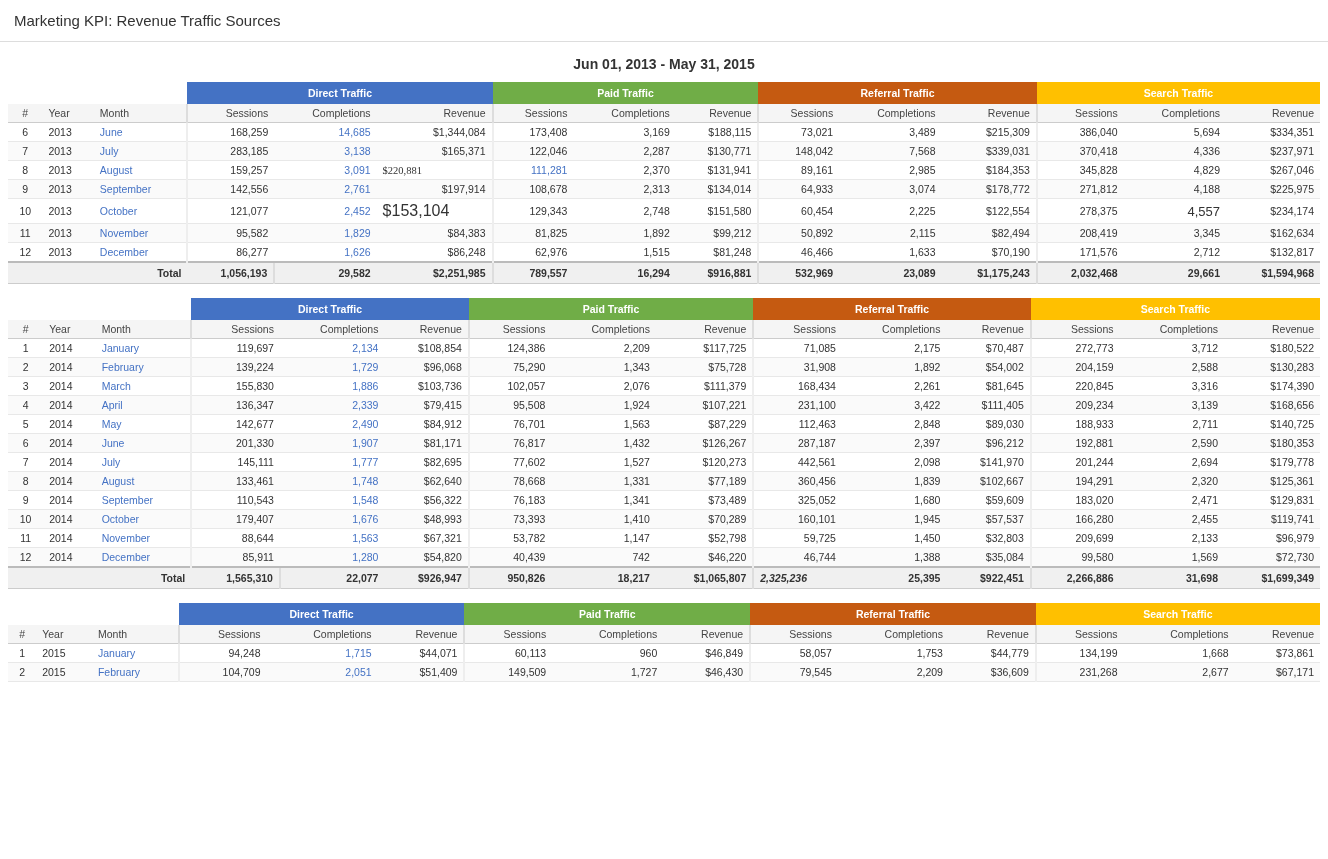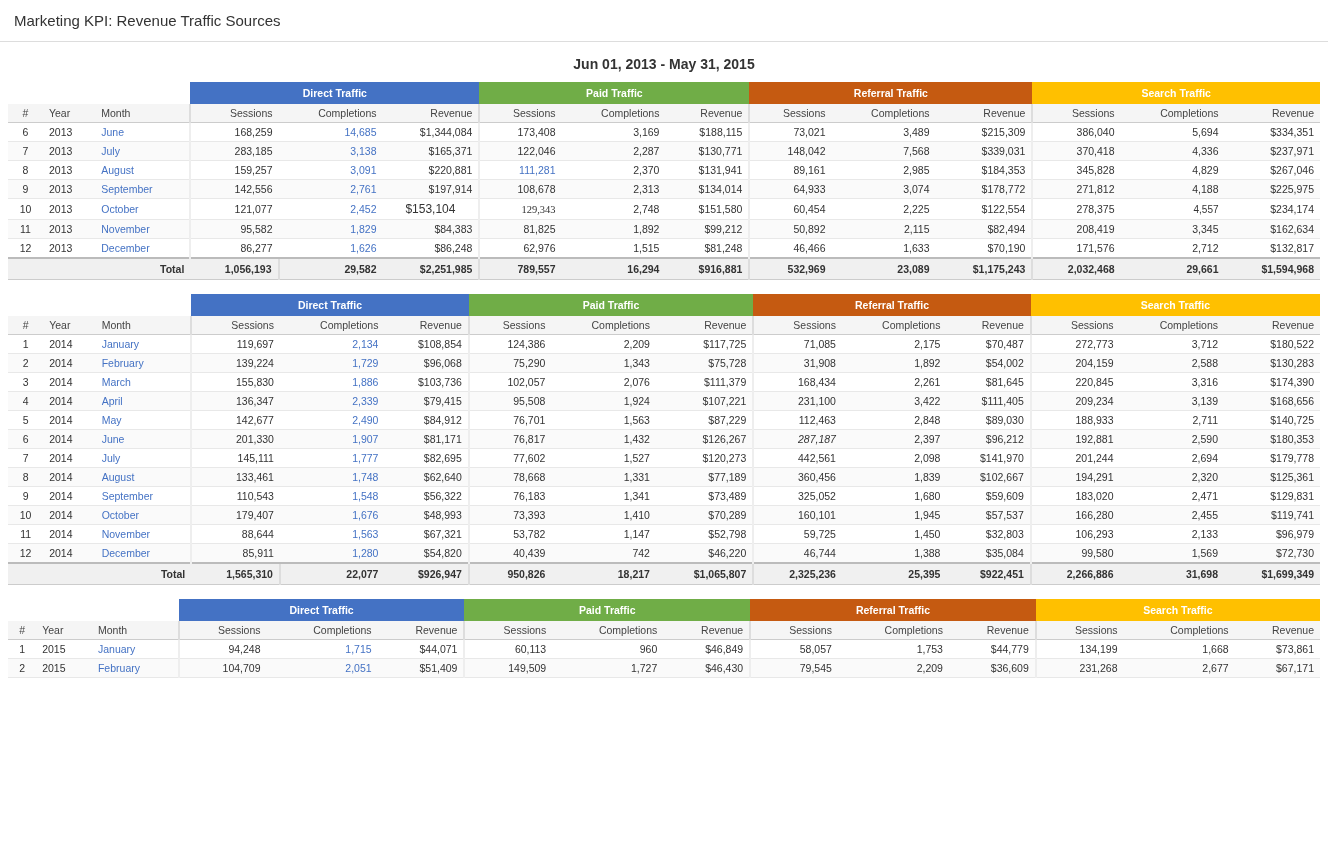--- a/index.html
+++ b/index.html
@@ -85,21 +85,21 @@
               <td style="padding: 3px 6px; border-bottom: 1px solid rgb(232, 232, 232); text-align: right; font-size: 10.5px; border-left: 2px solid rgb(238, 238, 238);">370,418</td>
               <td style="padding: 3px 6px; border-bottom: 1px solid rgb(232, 232, 232); text-align: right; font-size: 10.5px;">4,336</td>
               <td style="padding: 3px 6px; border-bottom: 1px solid rgb(232, 232, 232); text-align: right; font-size: 10.5px;">$237,971</td>
             </tr>
             <tr>
               <td style="padding: 3px 6px; border-bottom: 1px solid rgb(232, 232, 232); text-align: center; font-size: 10.5px;">8</td>
               <td style="padding: 3px 6px; border-bottom: 1px solid rgb(232, 232, 232); text-align: left; font-size: 10.5px;">2013</td>
               <td style="padding: 3px 6px; border-bottom: 1px solid rgb(232, 232, 232); text-align: left; font-size: 10.5px;"><a href="#" style="color: rgb(68, 114, 196); text-decoration: none;">August</a></td>
               <td style="padding: 3px 6px; border-bottom: 1px solid rgb(232, 232, 232); text-align: right; font-size: 10.5px; border-left: 2px solid rgb(238, 238, 238);">159,257</td>
               <td style="padding: 3px 6px; border-bottom: 1px solid rgb(232, 232, 232); text-align: right; font-size: 10.5px; color: rgb(68, 114, 196);">3,091</td>
-              <td style="padding: 3px 6px; border-bottom: 1px solid rgb(232, 232, 232); text-align: right; font-size: 10.5px;">$220,881</td>
+              <td style="padding: 3px 6px; border-bottom: 1px solid rgb(232, 232, 232); text-align: left; font-size: 10.5px; font-family: Liberation Serif, serif;">$220,881</td>
               <td style="padding: 3px 6px; border-bottom: 1px solid rgb(232, 232, 232); text-align: right; font-size: 10.5px; border-left: 2px solid rgb(238, 238, 238); color: rgb(68, 114, 196);">111,281</td>
               <td style="padding: 3px 6px; border-bottom: 1px solid rgb(232, 232, 232); text-align: right; font-size: 10.5px;">2,370</td>
               <td style="padding: 3px 6px; border-bottom: 1px solid rgb(232, 232, 232); text-align: right; font-size: 10.5px;">$131,941</td>
               <td style="padding: 3px 6px; border-bottom: 1px solid rgb(232, 232, 232); text-align: right; font-size: 10.5px; border-left: 2px solid rgb(238, 238, 238);">89,161</td>
               <td style="padding: 3px 6px; border-bottom: 1px solid rgb(232, 232, 232); text-align: right; font-size: 10.5px;">2,985</td>
               <td style="padding: 3px 6px; border-bottom: 1px solid rgb(232, 232, 232); text-align: right; font-size: 10.5px;">$184,353</td>
               <td style="padding: 3px 6px; border-bottom: 1px solid rgb(232, 232, 232); text-align: right; font-size: 10.5px; border-left: 2px solid rgb(238, 238, 238);">345,828</td>
               <td style="padding: 3px 6px; border-bottom: 1px solid rgb(232, 232, 232); text-align: right; font-size: 10.5px;">4,829</td>
               <td style="padding: 3px 6px; border-bottom: 1px solid rgb(232, 232, 232); text-align: right; font-size: 10.5px;">$267,046</td>
             </tr>
@@ -119,29 +119,29 @@
               <td style="padding: 3px 6px; border-bottom: 1px solid rgb(232, 232, 232); text-align: right; font-size: 10.5px; border-left: 2px solid rgb(238, 238, 238);">271,812</td>
               <td style="padding: 3px 6px; border-bottom: 1px solid rgb(232, 232, 232); text-align: right; font-size: 10.5px;">4,188</td>
               <td style="padding: 3px 6px; border-bottom: 1px solid rgb(232, 232, 232); text-align: right; font-size: 10.5px;">$225,975</td>
             </tr>
             <tr>
               <td style="padding: 3px 6px; border-bottom: 1px solid rgb(232, 232, 232); text-align: center; font-size: 10.5px;">10</td>
               <td style="padding: 3px 6px; border-bottom: 1px solid rgb(232, 232, 232); text-align: left; font-size: 10.5px;">2013</td>
               <td style="padding: 3px 6px; border-bottom: 1px solid rgb(232, 232, 232); text-align: left; font-size: 10.5px;"><a href="#" style="color: rgb(68, 114, 196); text-decoration: none;">October</a></td>
               <td style="padding: 3px 6px; border-bottom: 1px solid rgb(232, 232, 232); text-align: right; font-size: 10.5px; border-left: 2px solid rgb(238, 238, 238);">121,077</td>
               <td style="padding: 3px 6px; border-bottom: 1px solid rgb(232, 232, 232); text-align: right; font-size: 10.5px; color: rgb(68, 114, 196);">2,452</td>
-              <td style="padding: 3px 6px; border-bottom: 1px solid rgb(232, 232, 232); text-align: center; font-size: 12px;">$153,104</td>
-              <td style="padding: 3px 6px; border-bottom: 1px solid rgb(232, 232, 232); text-align: right; font-size: 10.5px; border-left: 2px solid rgb(238, 238, 238); font-family: Liberation Serif, serif;">129,343</td>
+              <td style="padding: 3px 6px; border-bottom: 1px solid rgb(232, 232, 232); text-align: left; font-size: 16px;">$153,104</td>
+              <td style="padding: 3px 6px; border-bottom: 1px solid rgb(232, 232, 232); text-align: right; font-size: 10.5px; border-left: 2px solid rgb(238, 238, 238);">129,343</td>
               <td style="padding: 3px 6px; border-bottom: 1px solid rgb(232, 232, 232); text-align: right; font-size: 10.5px;">2,748</td>
               <td style="padding: 3px 6px; border-bottom: 1px solid rgb(232, 232, 232); text-align: right; font-size: 10.5px;">$151,580</td>
               <td style="padding: 3px 6px; border-bottom: 1px solid rgb(232, 232, 232); text-align: right; font-size: 10.5px; border-left: 2px solid rgb(238, 238, 238);">60,454</td>
               <td style="padding: 3px 6px; border-bottom: 1px solid rgb(232, 232, 232); text-align: right; font-size: 10.5px;">2,225</td>
               <td style="padding: 3px 6px; border-bottom: 1px solid rgb(232, 232, 232); text-align: right; font-size: 10.5px;">$122,554</td>
               <td style="padding: 3px 6px; border-bottom: 1px solid rgb(232, 232, 232); text-align: right; font-size: 10.5px; border-left: 2px solid rgb(238, 238, 238);">278,375</td>
-              <td style="padding: 3px 6px; border-bottom: 1px solid rgb(232, 232, 232); text-align: right; font-size: 10px;">4,557</td>
+              <td style="padding: 3px 6px; border-bottom: 1px solid rgb(232, 232, 232); text-align: right; font-size: 13px;">4,557</td>
               <td style="padding: 3px 6px; border-bottom: 1px solid rgb(232, 232, 232); text-align: right; font-size: 10.5px;">$234,174</td>
             </tr>
             <tr style="background: rgb(250, 250, 250);">
               <td style="padding: 3px 6px; border-bottom: 1px solid rgb(232, 232, 232); text-align: center; font-size: 10.5px;">11</td>
               <td style="padding: 3px 6px; border-bottom: 1px solid rgb(232, 232, 232); text-align: left; font-size: 10.5px;">2013</td>
               <td style="padding: 3px 6px; border-bottom: 1px solid rgb(232, 232, 232); text-align: left; font-size: 10.5px;"><a href="#" style="color: rgb(68, 114, 196); text-decoration: none;">November</a></td>
               <td style="padding: 3px 6px; border-bottom: 1px solid rgb(232, 232, 232); text-align: right; font-size: 10.5px; border-left: 2px solid rgb(238, 238, 238);">95,582</td>
               <td style="padding: 3px 6px; border-bottom: 1px solid rgb(232, 232, 232); text-align: right; font-size: 10.5px; color: rgb(68, 114, 196);">1,829</td>
               <td style="padding: 3px 6px; border-bottom: 1px solid rgb(232, 232, 232); text-align: right; font-size: 10.5px;">$84,383</td>
               <td style="padding: 3px 6px; border-bottom: 1px solid rgb(232, 232, 232); text-align: right; font-size: 10.5px; border-left: 2px solid rgb(238, 238, 238);">81,825</td>
@@ -307,21 +307,21 @@
             <tr style="background: rgb(250, 250, 250);">
               <td style="padding: 3px 6px; border-bottom: 1px solid rgb(232, 232, 232); text-align: center; font-size: 10.5px;">6</td>
               <td style="padding: 3px 6px; border-bottom: 1px solid rgb(232, 232, 232); text-align: left; font-size: 10.5px;">2014</td>
               <td style="padding: 3px 6px; border-bottom: 1px solid rgb(232, 232, 232); text-align: left; font-size: 10.5px;"><a href="#" style="color: rgb(68, 114, 196); text-decoration: none;">June</a></td>
               <td style="padding: 3px 6px; border-bottom: 1px solid rgb(232, 232, 232); text-align: right; font-size: 10.5px; border-left: 2px solid rgb(238, 238, 238);">201,330</td>
               <td style="padding: 3px 6px; border-bottom: 1px solid rgb(232, 232, 232); text-align: right; font-size: 10.5px; color: rgb(68, 114, 196);">1,907</td>
               <td style="padding: 3px 6px; border-bottom: 1px solid rgb(232, 232, 232); text-align: right; font-size: 10.5px;">$81,171</td>
               <td style="padding: 3px 6px; border-bottom: 1px solid rgb(232, 232, 232); text-align: right; font-size: 10.5px; border-left: 2px solid rgb(238, 238, 238);">76,817</td>
               <td style="padding: 3px 6px; border-bottom: 1px solid rgb(232, 232, 232); text-align: right; font-size: 10.5px;">1,432</td>
               <td style="padding: 3px 6px; border-bottom: 1px solid rgb(232, 232, 232); text-align: right; font-size: 10.5px;">$126,267</td>
-              <td style="padding: 3px 6px; border-bottom: 1px solid rgb(232, 232, 232); text-align: right; font-size: 10.5px; border-left: 2px solid rgb(238, 238, 238); font-style: italic;">287,187</td>
+              <td style="padding: 3px 6px; border-bottom: 1px solid rgb(232, 232, 232); text-align: right; font-size: 10.5px; border-left: 2px solid rgb(238, 238, 238);">287,187</td>
               <td style="padding: 3px 6px; border-bottom: 1px solid rgb(232, 232, 232); text-align: right; font-size: 10.5px;">2,397</td>
               <td style="padding: 3px 6px; border-bottom: 1px solid rgb(232, 232, 232); text-align: right; font-size: 10.5px;">$96,212</td>
               <td style="padding: 3px 6px; border-bottom: 1px solid rgb(232, 232, 232); text-align: right; font-size: 10.5px; border-left: 2px solid rgb(238, 238, 238);">192,881</td>
               <td style="padding: 3px 6px; border-bottom: 1px solid rgb(232, 232, 232); text-align: right; font-size: 10.5px;">2,590</td>
               <td style="padding: 3px 6px; border-bottom: 1px solid rgb(232, 232, 232); text-align: right; font-size: 10.5px;">$180,353</td>
             </tr>
             <tr>
               <td style="padding: 3px 6px; border-bottom: 1px solid rgb(232, 232, 232); text-align: center; font-size: 10.5px;">7</td>
               <td style="padding: 3px 6px; border-bottom: 1px solid rgb(232, 232, 232); text-align: left; font-size: 10.5px;">2014</td>
               <td style="padding: 3px 6px; border-bottom: 1px solid rgb(232, 232, 232); text-align: left; font-size: 10.5px;"><a href="#" style="color: rgb(68, 114, 196); text-decoration: none;">July</a></td>
@@ -395,21 +395,21 @@
               <td style="padding: 3px 6px; border-bottom: 1px solid rgb(232, 232, 232); text-align: left; font-size: 10.5px;"><a href="#" style="color: rgb(68, 114, 196); text-decoration: none;">November</a></td>
               <td style="padding: 3px 6px; border-bottom: 1px solid rgb(232, 232, 232); text-align: right; font-size: 10.5px; border-left: 2px solid rgb(238, 238, 238);">88,644</td>
               <td style="padding: 3px 6px; border-bottom: 1px solid rgb(232, 232, 232); text-align: right; font-size: 10.5px; color: rgb(68, 114, 196);">1,563</td>
               <td style="padding: 3px 6px; border-bottom: 1px solid rgb(232, 232, 232); text-align: right; font-size: 10.5px;">$67,321</td>
               <td style="padding: 3px 6px; border-bottom: 1px solid rgb(232, 232, 232); text-align: right; font-size: 10.5px; border-left: 2px solid rgb(238, 238, 238);">53,782</td>
               <td style="padding: 3px 6px; border-bottom: 1px solid rgb(232, 232, 232); text-align: right; font-size: 10.5px;">1,147</td>
               <td style="padding: 3px 6px; border-bottom: 1px solid rgb(232, 232, 232); text-align: right; font-size: 10.5px;">$52,798</td>
               <td style="padding: 3px 6px; border-bottom: 1px solid rgb(232, 232, 232); text-align: right; font-size: 10.5px; border-left: 2px solid rgb(238, 238, 238);">59,725</td>
               <td style="padding: 3px 6px; border-bottom: 1px solid rgb(232, 232, 232); text-align: right; font-size: 10.5px;">1,450</td>
               <td style="padding: 3px 6px; border-bottom: 1px solid rgb(232, 232, 232); text-align: right; font-size: 10.5px;">$32,803</td>
-              <td style="padding: 3px 6px; border-bottom: 1px solid rgb(232, 232, 232); text-align: right; font-size: 10.5px; border-left: 2px solid rgb(238, 238, 238);">106,293</td>
+              <td style="padding: 3px 6px; border-bottom: 1px solid rgb(232, 232, 232); text-align: right; font-size: 10.5px; border-left: 2px solid rgb(238, 238, 238);">209,699</td>
               <td style="padding: 3px 6px; border-bottom: 1px solid rgb(232, 232, 232); text-align: right; font-size: 10.5px;">2,133</td>
               <td style="padding: 3px 6px; border-bottom: 1px solid rgb(232, 232, 232); text-align: right; font-size: 10.5px;">$96,979</td>
             </tr>
             <tr style="background: rgb(250, 250, 250);">
               <td style="padding: 3px 6px; border-bottom: 1px solid rgb(232, 232, 232); text-align: center; font-size: 10.5px;">12</td>
               <td style="padding: 3px 6px; border-bottom: 1px solid rgb(232, 232, 232); text-align: left; font-size: 10.5px;">2014</td>
               <td style="padding: 3px 6px; border-bottom: 1px solid rgb(232, 232, 232); text-align: left; font-size: 10.5px;"><a href="#" style="color: rgb(68, 114, 196); text-decoration: none;">December</a></td>
               <td style="padding: 3px 6px; border-bottom: 1px solid rgb(232, 232, 232); text-align: right; font-size: 10.5px; border-left: 2px solid rgb(238, 238, 238);">85,911</td>
               <td style="padding: 3px 6px; border-bottom: 1px solid rgb(232, 232, 232); text-align: right; font-size: 10.5px; color: rgb(68, 114, 196);">1,280</td>
               <td style="padding: 3px 6px; border-bottom: 1px solid rgb(232, 232, 232); text-align: right; font-size: 10.5px;">$54,820</td>
@@ -425,21 +425,21 @@
             </tr>
             <tr style="background: rgb(240, 240, 240); font-weight: bold; border-top: 2px solid rgb(204, 204, 204);">
               <td colspan="2" style="padding: 4px 6px; text-align: right; font-size: 10.5px; border-top: 2px solid rgb(187, 187, 187); border-bottom: 1px solid rgb(204, 204, 204);"></td>
               <td style="padding: 4px 6px; text-align: right; font-size: 10.5px; border-top: 2px solid rgb(187, 187, 187); border-bottom: 1px solid rgb(204, 204, 204);">Total</td>
               <td style="padding: 4px 6px; text-align: right; font-size: 10.5px; border-top: 2px solid rgb(187, 187, 187); border-bottom: 1px solid rgb(204, 204, 204);">1,565,310</td>
               <td style="padding: 4px 6px; text-align: right; font-size: 10.5px; border-top: 2px solid rgb(187, 187, 187); border-bottom: 1px solid rgb(204, 204, 204); border-left: 2px solid rgb(221, 221, 221);">22,077</td>
               <td style="padding: 4px 6px; text-align: right; font-size: 10.5px; border-top: 2px solid rgb(187, 187, 187); border-bottom: 1px solid rgb(204, 204, 204);">$926,947</td>
               <td style="padding: 4px 6px; text-align: right; font-size: 10.5px; border-top: 2px solid rgb(187, 187, 187); border-bottom: 1px solid rgb(204, 204, 204); border-left: 2px solid rgb(221, 221, 221);">950,826</td>
               <td style="padding: 4px 6px; text-align: right; font-size: 10.5px; border-top: 2px solid rgb(187, 187, 187); border-bottom: 1px solid rgb(204, 204, 204);">18,217</td>
               <td style="padding: 4px 6px; text-align: right; font-size: 10.5px; border-top: 2px solid rgb(187, 187, 187); border-bottom: 1px solid rgb(204, 204, 204);">$1,065,807</td>
-              <td style="padding: 4px 6px; text-align: right; font-size: 10.5px; border-top: 2px solid rgb(187, 187, 187); border-bottom: 1px solid rgb(204, 204, 204); border-left: 2px solid rgb(221, 221, 221);">2,325,236</td>
+              <td style="padding: 4px 6px; text-align: left; font-size: 10.5px; border-top: 2px solid rgb(187, 187, 187); border-bottom: 1px solid rgb(204, 204, 204); border-left: 2px solid rgb(221, 221, 221); font-style: italic;">2,325,236</td>
               <td style="padding: 4px 6px; text-align: right; font-size: 10.5px; border-top: 2px solid rgb(187, 187, 187); border-bottom: 1px solid rgb(204, 204, 204);">25,395</td>
               <td style="padding: 4px 6px; text-align: right; font-size: 10.5px; border-top: 2px solid rgb(187, 187, 187); border-bottom: 1px solid rgb(204, 204, 204);">$922,451</td>
               <td style="padding: 4px 6px; text-align: right; font-size: 10.5px; border-top: 2px solid rgb(187, 187, 187); border-bottom: 1px solid rgb(204, 204, 204); border-left: 2px solid rgb(221, 221, 221);">2,266,886</td>
               <td style="padding: 4px 6px; text-align: right; font-size: 10.5px; border-top: 2px solid rgb(187, 187, 187); border-bottom: 1px solid rgb(204, 204, 204);">31,698</td>
               <td style="padding: 4px 6px; text-align: right; font-size: 10.5px; border-top: 2px solid rgb(187, 187, 187); border-bottom: 1px solid rgb(204, 204, 204);">$1,699,349</td>
             </tr>
           </tbody>
         </table>
       </div>
       <div style="margin-bottom: 14px;">

